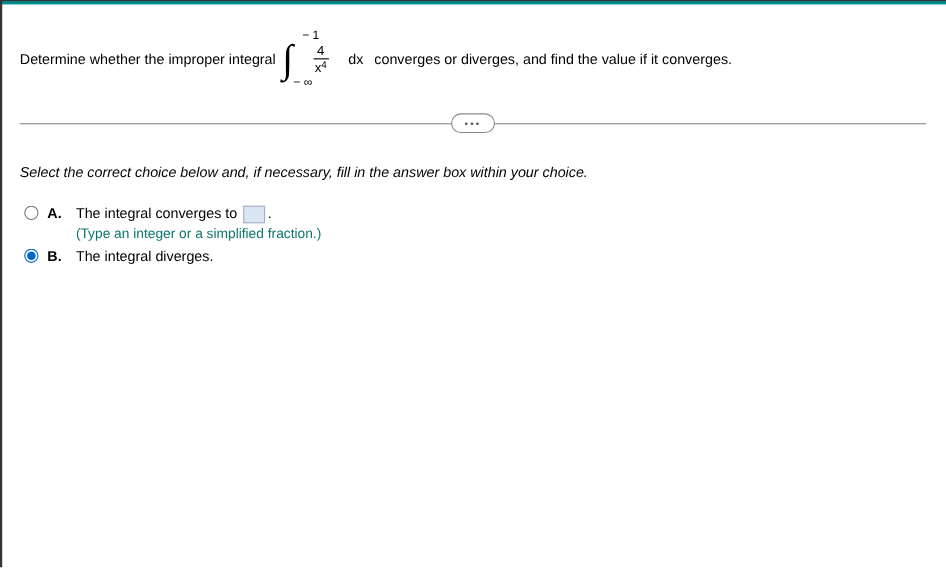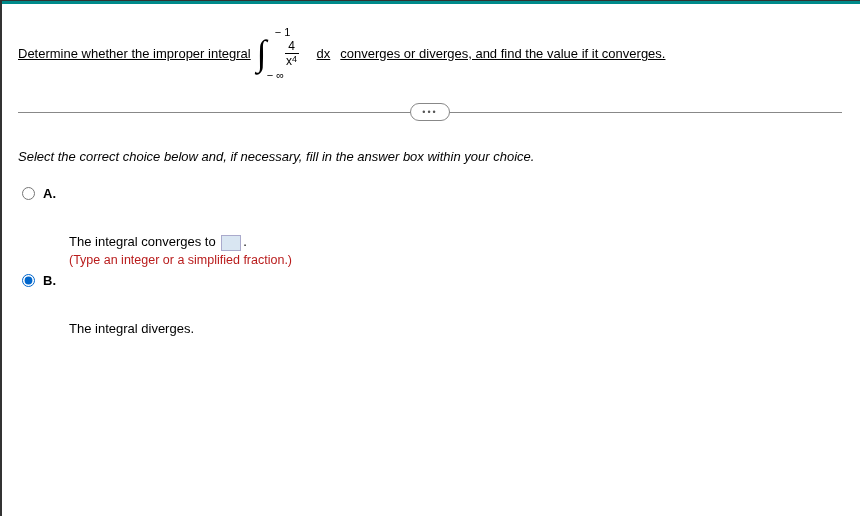--- a/index.html
+++ b/index.html
@@ -24,21 +24,21 @@
     background: #333;
   }
   .content { padding: 14px 18px 0 18px; }
   .question-line {
     display: flex;
     align-items: center;
     flex-wrap: nowrap;
     margin-top: 22px;
     margin-bottom: 36px;
   }
-  .q-text { white-space: nowrap; text-decoration: underline; }
+  .q-text { white-space: nowrap; }
   .integral-block {
     display: inline-flex;
     align-items: center;
     margin: 0 6px;
     position: relative;
   }
   .int-symbol {
     font-size: 36px;
     line-height: 0.7;
     font-family: "Times New Roman", serif;
@@ -96,31 +96,31 @@
     align-items: flex-start;
     margin-bottom: 6px;
     padding-left: 4px;
   }
   .choice-row input[type=radio] {
     margin-top: 1px;
     margin-right: 8px;
     accent-color: #0066cc;
   }
   .choice-letter { font-weight: bold; margin-right: 10px; min-width: 16px; }
-  .choice-body { flex: 1; margin-top: 48px; }
+  .choice-body { flex: 1; }
   .answer-box {
     display: inline-block;
     width: 20px; height: 16px;
     background: #d9e6f2;
     border: 1px solid #aac;
     vertical-align: middle;
     margin: 0 2px;
   }
   .hint {
-    color: #b91c1c;
+    color: #0f766e;
     font-size: 12.5px;
     margin-top: 2px;
   }
 </style>
 </head>
 <body>
 
 <div class="top-border"></div>
 <div class="left-border"></div>
 

